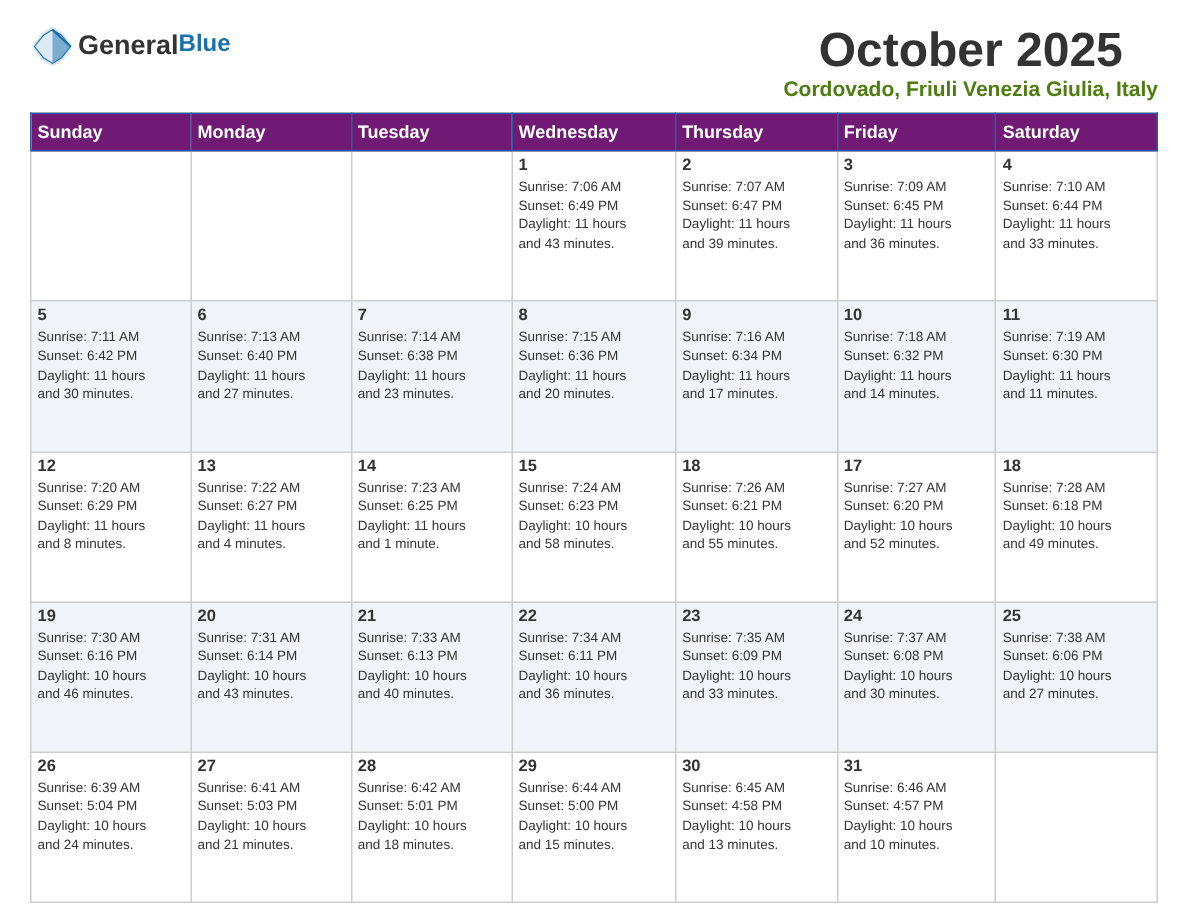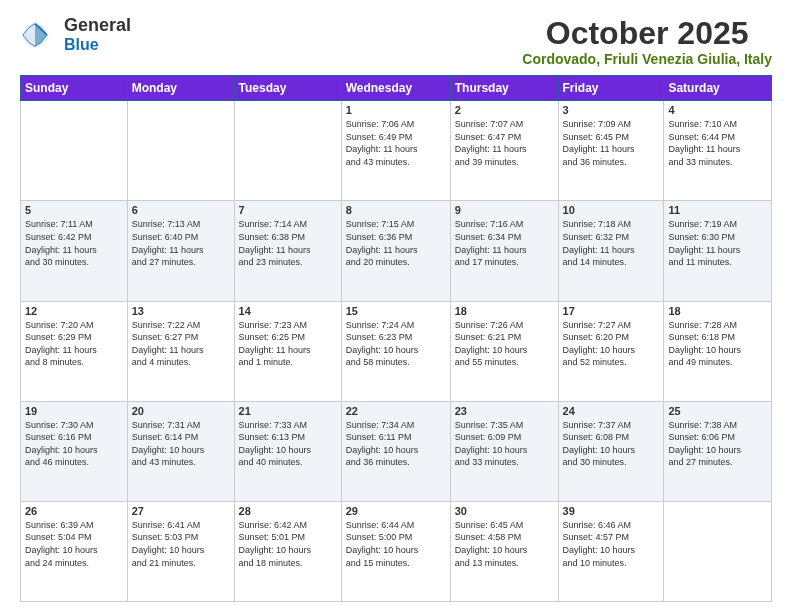--- a/index.html
+++ b/index.html
@@ -22,23 +22,22 @@
       align-items: flex-start;
       justify-content: space-between;
       margin-bottom: 8px;
     }
     .logo {
       display: flex;
       align-items: center;
     }
     .logo-text {
       display: flex;
-      flex-direction: column;
+      flex-direction: row;
       line-height: 1.1;
-      margin-left: 12px;
     }
     .logo-general {
       font-size: 18px;
       font-weight: bold;
       color: #333;
     }
     .logo-blue {
       font-size: 16px;
       font-weight: bold;
       color: #1a6faf;
@@ -61,21 +60,21 @@
       font-size: 14px;
       font-weight: bold;
       color: #4d7c0f;
     }
     table {
       width: 100%;
       border-collapse: collapse;
       flex: 1;
     }
     thead th {
-      background-color: #6d28d9;
+      background-color: #701a75;
       color: #fff;
       font-size: 12px;
       font-weight: bold;
       padding: 5px 4px;
       text-align: left;
       border: 1px solid #2a5a9f;
     }
     tbody td {
       border: 1px solid #ccc;
       vertical-align: top;
@@ -356,21 +355,21 @@
 and 15 minutes.</div>
           </td>
           <td>
             <div class="day-num">30</div>
             <div class="day-info" style="white-space: pre-line;">Sunrise: 6:45 AM
 Sunset: 4:58 PM
 Daylight: 10 hours
 and 13 minutes.</div>
           </td>
           <td>
-            <div class="day-num">39</div>
+            <div class="day-num">31</div>
             <div class="day-info" style="white-space: pre-line;">Sunrise: 6:46 AM
 Sunset: 4:57 PM
 Daylight: 10 hours
 and 10 minutes.</div>
           </td>
           <td class="empty-cell"></td>
         </tr>
       </tbody>
   </table>
 </div>

